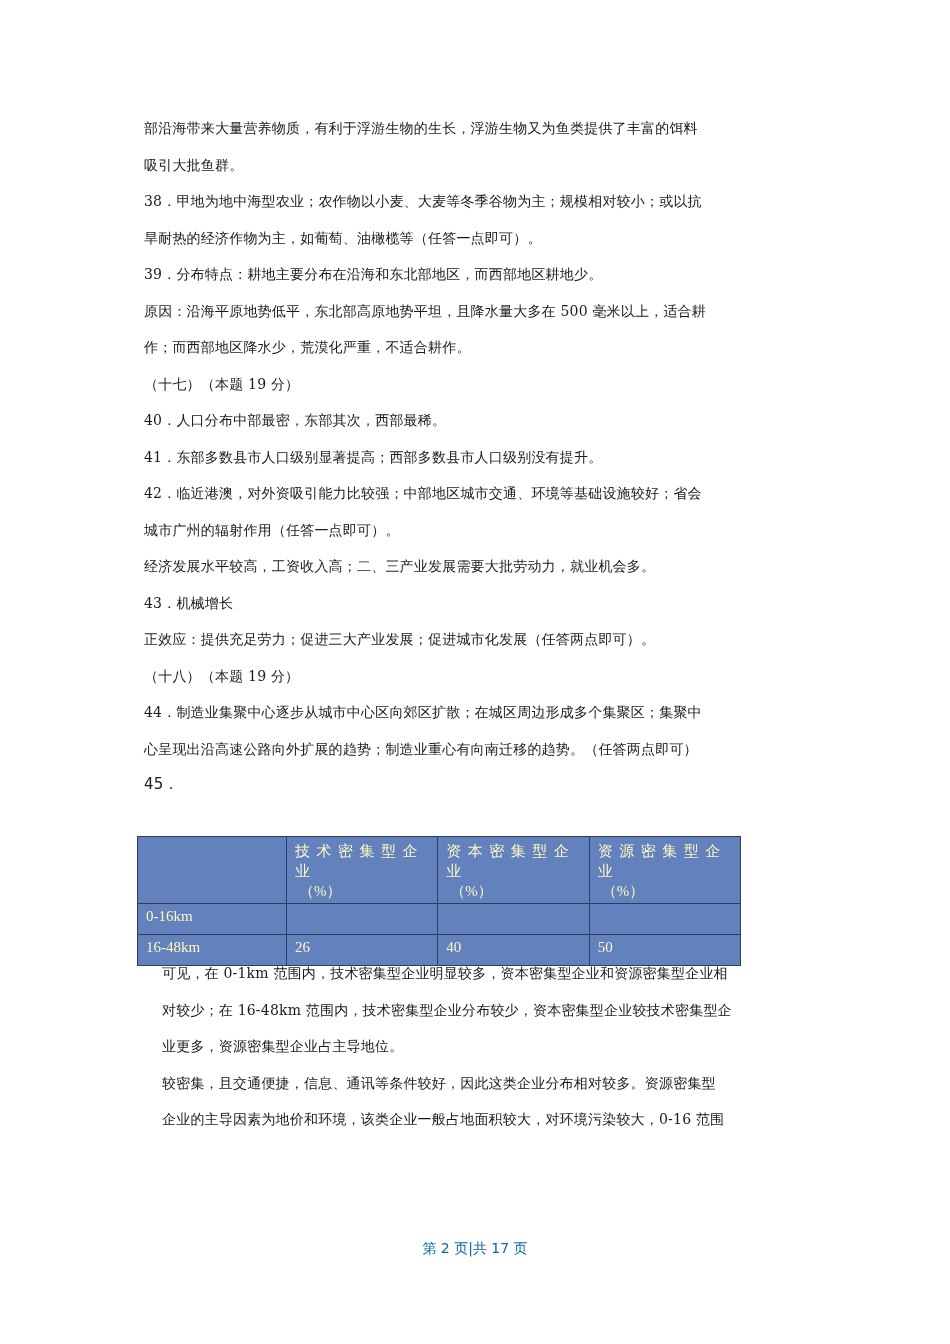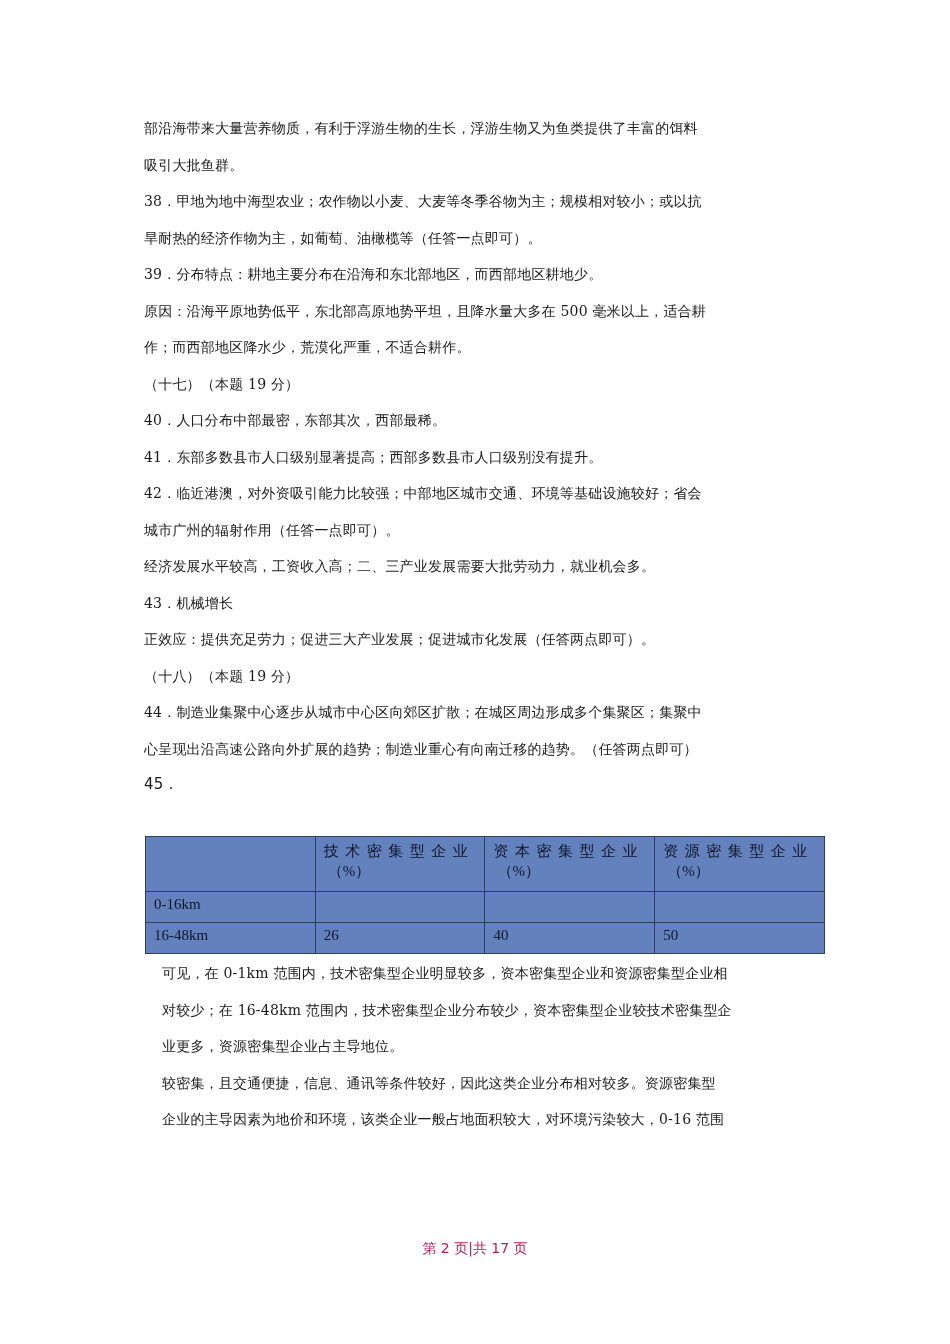--- a/index.html
+++ b/index.html
@@ -32,26 +32,26 @@
       font-family: "DejaVu Sans", "Liberation Sans", sans-serif;
       font-size: 15px;
       height: 34px;
       line-height: 34px;
     }
     .section-title {
       padding-left: 0;
     }
     table.data-table {
       position: absolute;
-      left: 145px;
+      left: 137px;
       top: 836px;
-      width: 680px;
+      width: 604px;
       border-collapse: collapse;
       background: #6381bd;
-      color: #0f172a;
+      color: #fef9c3;
       font-family: "Liberation Serif", "DejaVu Serif", serif;
       font-size: 15px;
     }
     table.data-table td {
       border: 1.5px solid #2e3e5c;
       vertical-align: top;
       padding: 4px 8px 2px 8px;
     }
     table.data-table tr.header-row td {
       height: 48px;
@@ -79,21 +79,21 @@
       width: 668px;
     }
     .footer {
       position: absolute;
       left: 0;
       width: 950px;
       top: 1240px;
       text-align: center;
       font-family: "DejaVu Sans", "Liberation Sans", sans-serif;
       font-size: 14px;
-      color: #be185d;
+      color: #0369a1;
     }
   </style>
 </head>
 <body>
 
 <div class="page">
   <div class="line">部沿海带来大量营养物质，有利于浮游生物的生长，浮游生物又为鱼类提供了丰富的饵料</div>
   <div class="line">吸引大批鱼群。</div>
   <div class="line">38．甲地为地中海型农业；农作物以小麦、大麦等冬季谷物为主；规模相对较小；或以抗</div>
   <div class="line">旱耐热的经济作物为主，如葡萄、油橄榄等（任答一点即可）。</div>

